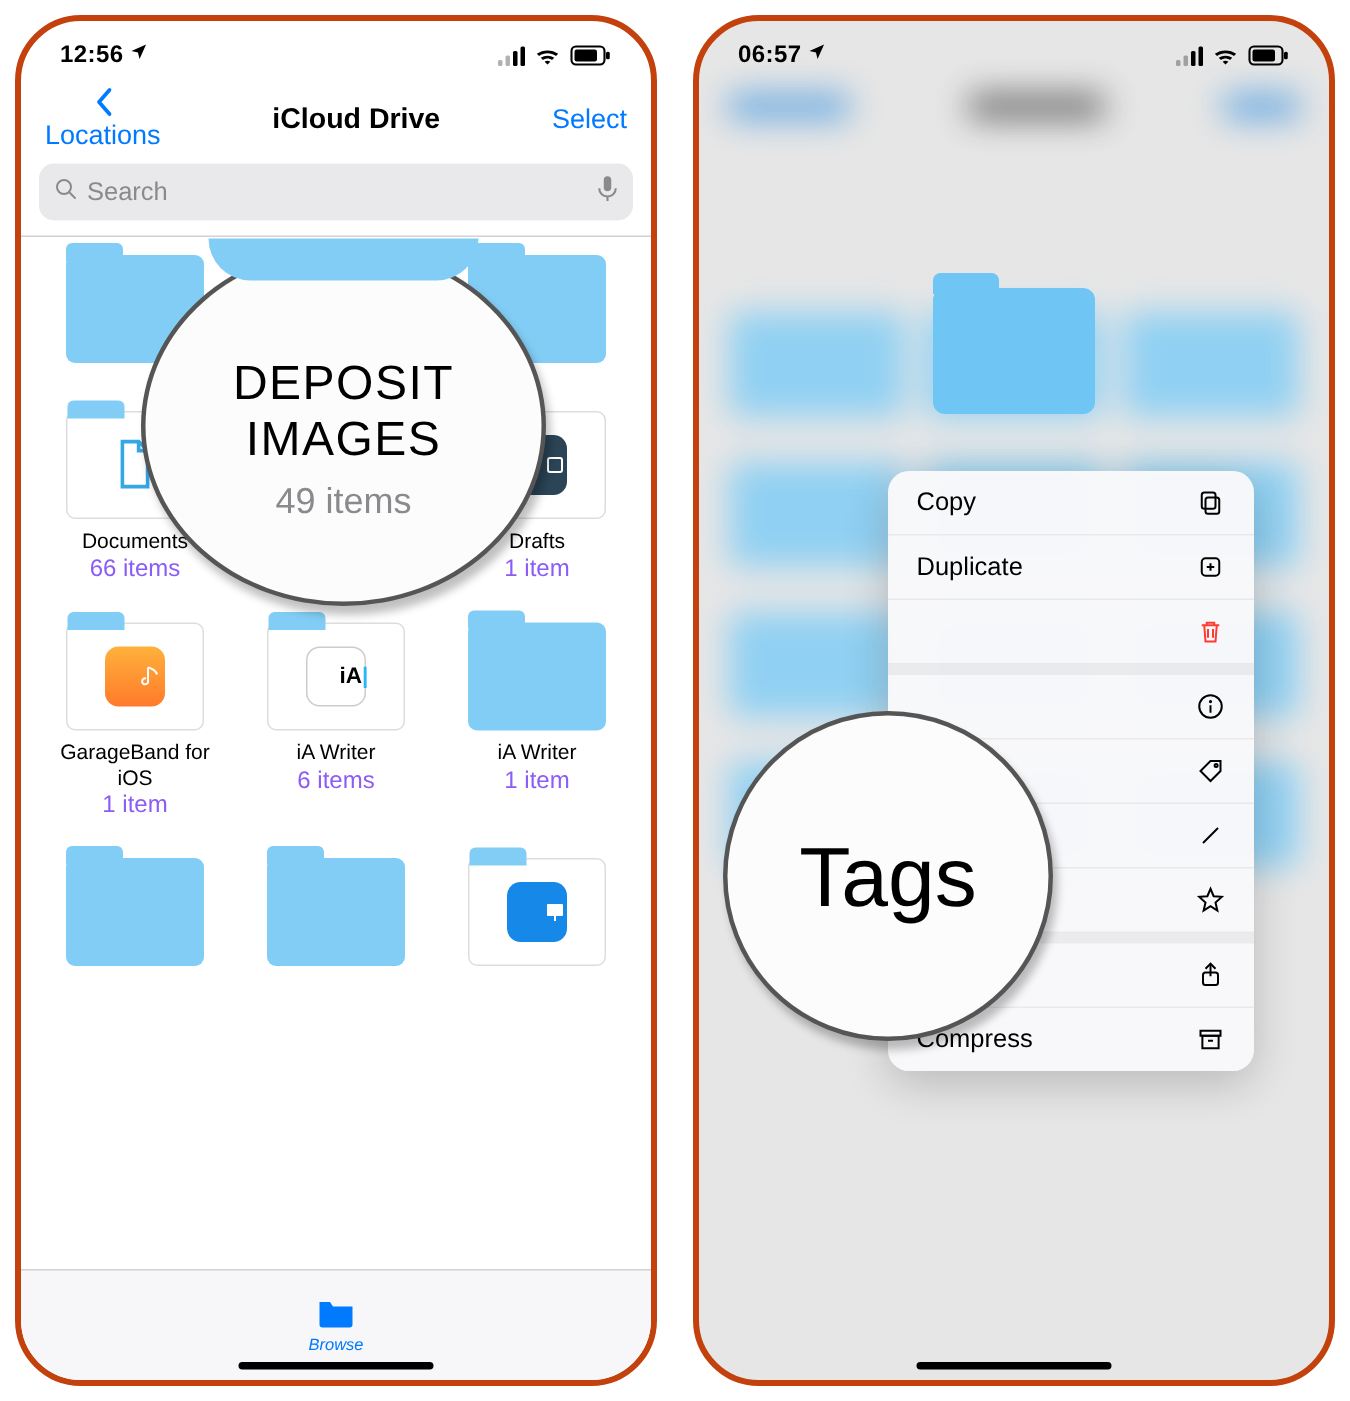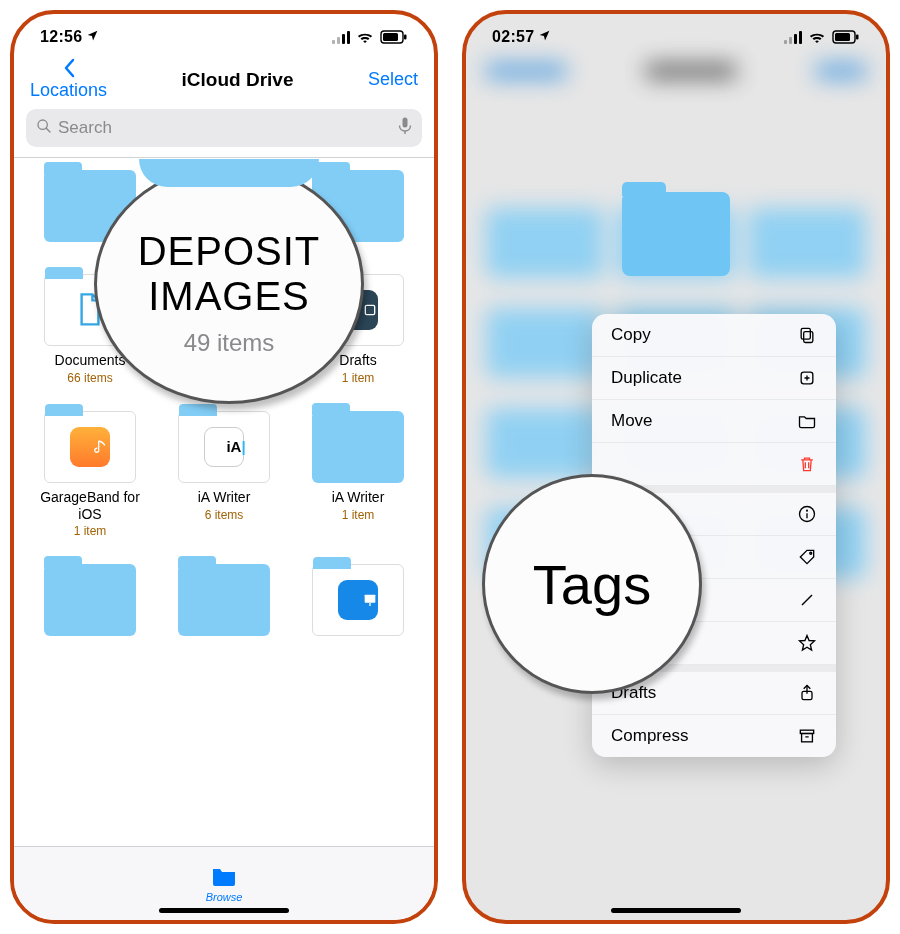--- a/index.html
+++ b/index.html
@@ -92,21 +92,21 @@
     background:#82cdf5;
     border-radius:4px 4px 0 0;
   }
   .folder-icon.app { background:#fff; border:1px solid #ddd; display:flex;align-items:center;justify-content:center;}
   .folder-icon .app-inner{
     width:40px;height:40px;border-radius:9px;
     display:flex;align-items:center;justify-content:center;
     font-weight:600;font-size:15px;color:#fff;padding-left:24px;
   }
   .folder-name { font-size:14px; line-height:1.2; }
-  .folder-sub { font-size:12px; color:#a16207; margin-top:2px;}
+  .folder-sub { font-size:16px; color:#8b5cf6; margin-top:2px;}
   
   .tabbar {
     position:absolute; left:0; right:0; bottom:0;
     height:74px;
     background:#f7f7f9;
     border-top:1px solid #d1d1d6;
     display:flex;
   }
   .tabbar .tab {
     flex:1; display:flex; flex-direction:column; align-items:center; justify-content:center;
@@ -121,21 +121,21 @@
   .zoom {
     position:absolute;
     border:3px solid #555;
     border-radius:50%;
     background:#fcfcfc;
     display:flex; flex-direction:column; align-items:center; justify-content:center;
     box-shadow: 3px 6px 6px rgba(0,0,0,0.25);
     z-index:10;
   }
   .zoom1 { top:150px; left:80px; width:270px; height:240px; }
-  .zoom1 .zt1 { font-size:40px; font-weight:400; letter-spacing:1px;}
+  .zoom1 .zt1 { font-size:32px; font-weight:400; letter-spacing:1px;}
   .zoom1 .zt2 { font-size:24px; color:#8a8a8e; margin-top:10px;}
   .zoom2 { top:460px; left:16px; width:220px; height:220px; z-index:20;}
   .zoom2 .zt1 { font-size:56px;}
   
   .blur-content {
     position:absolute; inset:40px 0 0 0;
     filter: blur(11px);
     opacity:0.85;
   }
   .blur-grid {
@@ -347,21 +347,21 @@
       </span>
       <span>Browse</span>
     </div>
   </div>
   <div class="home-ind"></div>
 </div>
 
 <div class="phone blur">
   <div class="statusbar">
     <div class="status-left">
-      <span>02:57</span>
+      <span>06:57</span>
       <span>
         <svg width="13" height="13" viewBox="0 0 24 24">
             <path d="M3 11 L21 3 L13 21 L11 13 Z" fill="#000"></path>
           </svg>
       </span>
     </div>
     <div class="status-right">
       <span class="bars">
           <span></span>
           <span></span>
@@ -420,28 +420,20 @@
     <div class="row">
       <span>Duplicate</span>
       <span class="icn">
           <svg viewBox="0 0 24 24">
             <rect x="5" y="5" width="14" height="14" rx="3"></rect>
             <line x1="12" y1="9" x2="12" y2="15"></line>
             <line x1="9" y1="12" x2="15" y2="12"></line>
           </svg>
         </span>
     </div>
-    <div class="row">
-      <span>Move</span>
-      <span class="icn">
-          <svg viewBox="0 0 24 24">
-            <path d="M3 7 H9 L11 9 H21 V18 A2 2 0 0 1 19 20 H5 A2 2 0 0 1 3 18 Z"></path>
-          </svg>
-        </span>
-    </div>
     <div class="row danger">
       <span></span>
       <span class="icn">
           <svg viewBox="0 0 24 24">
             <path d="M5 7 H19 M9 7 V5 H15 V7 M7 7 L8 20 H16 L17 7 M10 10 V17 M14 10 V17"></path>
           </svg>
         </span>
     </div>
     <div class="sep"></div>
     <div class="row">

